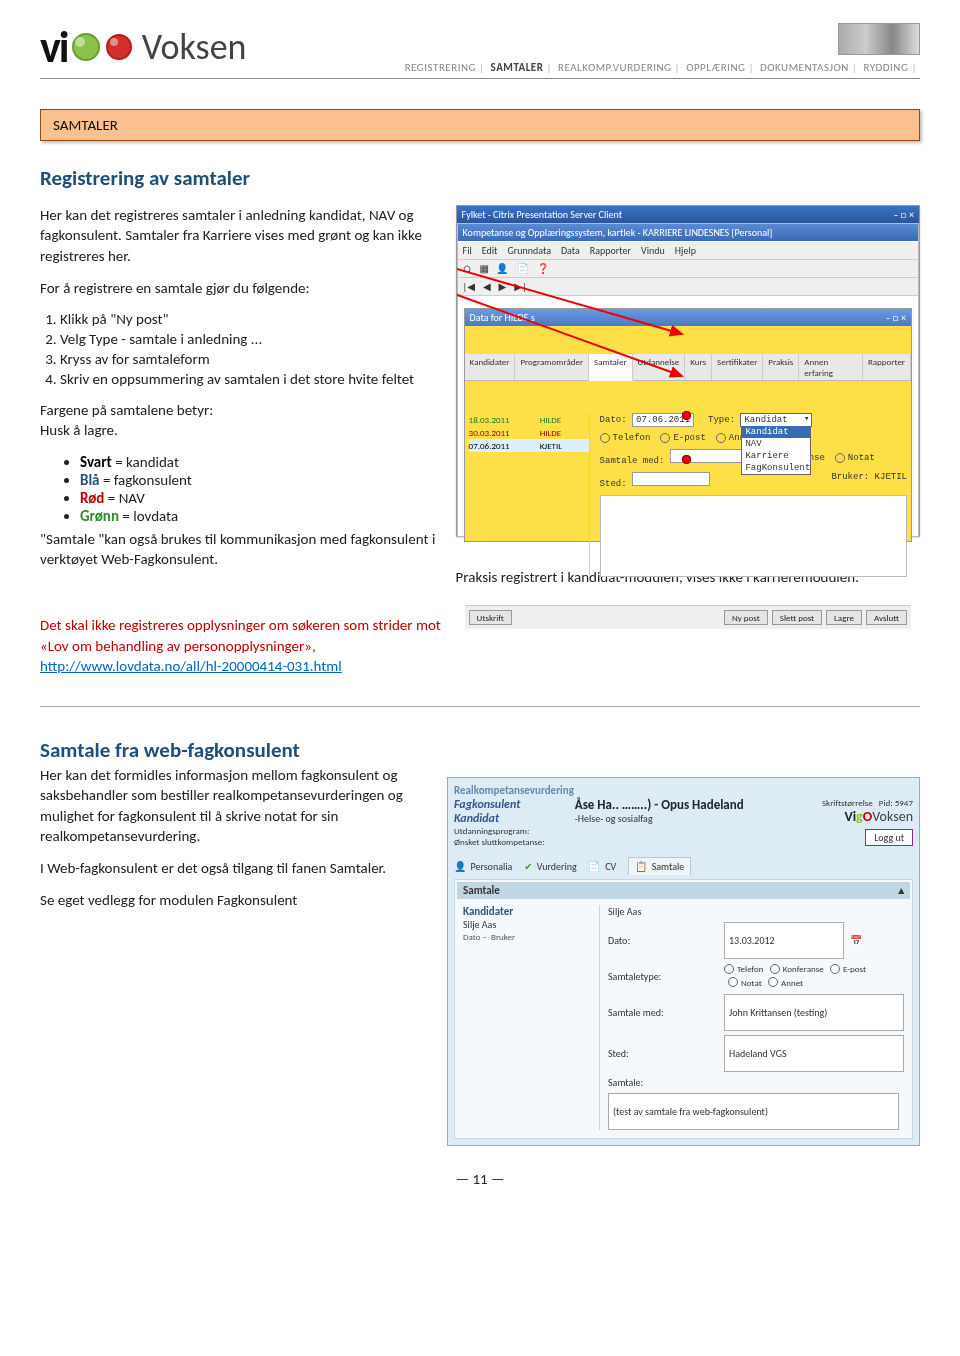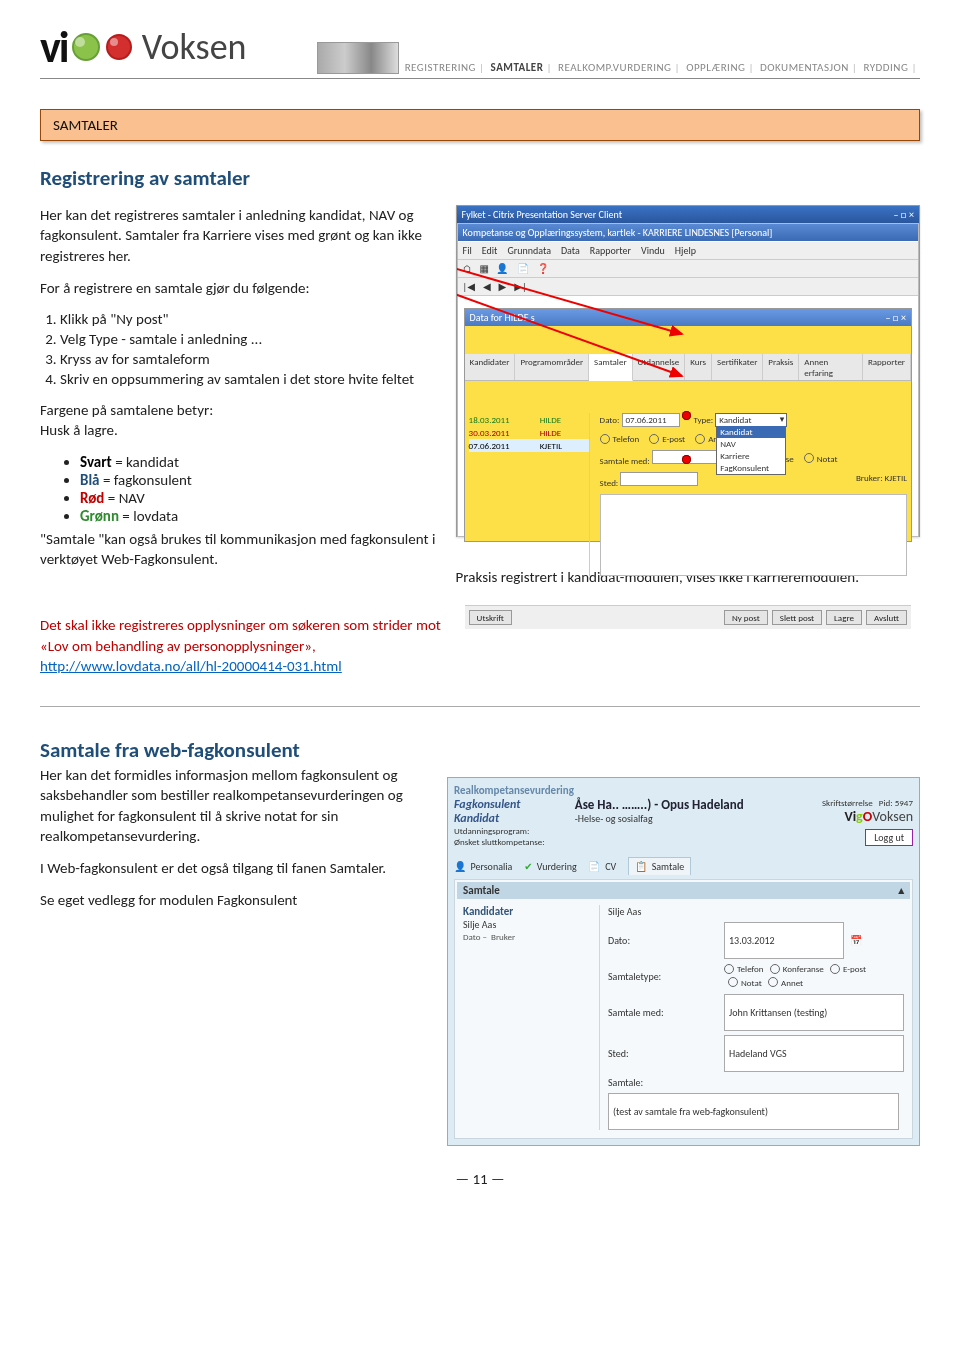--- a/index.html
+++ b/index.html
@@ -3,21 +3,21 @@
 <meta charset="utf-8">
 <style>
   html, body { margin: 0; padding: 0; font-family: Calibri, Arial, sans-serif; font-size: 15px; color: #222; background: #fff; width: 960px; }
   .page { width: 920px; margin: 0 auto; padding: 20px; box-sizing: border-box; position: relative; }
   .top-header { border-bottom: 1.5px solid #888; padding-bottom: 4px; display: flex; align-items: flex-end; justify-content: space-between; margin-bottom: 30px; }
   .logo { display: flex; align-items: center; gap: 2px; }
   .logo-vi { font-size: 44px; font-weight: 700; color: #111; letter-spacing: -2px; }
   .logo-g { display: inline-block; width: 32px; height: 32px; }
   .logo-o { display: inline-block; width: 30px; height: 30px; }
   .logo-voksen { font-size: 36px; font-weight: 400; color: #444; margin-left: 6px; }
-  .top-right { display: flex; flex-direction: row; align-items: flex-end; gap: 6px; }
+  .top-right { display: flex; flex-direction: column; align-items: flex-end; gap: 6px; }
   .people-img { width: 80px; height: 30px; background: linear-gradient(to right,#aaa,#ccc,#888,#ddd); border: 1px solid #999; }
   .breadcrumb { font-size: 11px; color: #888; letter-spacing: 0.5px; }
   .breadcrumb .sep { color: #bbb; margin: 0 3px; }
   .breadcrumb .active { color: #444; font-weight: 600; }
   .section-banner { background: #FAC08F; border: 1.2px solid #974806; box-shadow: 2px 2px 3px rgba(0,0,0,.25); padding: 6px 12px; margin-bottom: 24px; font-size: 15px; color: #111; }
   h2.subtitle { color: #1F4E79; font-size: 21px; margin: 0 0 14px 0; font-weight: 700; }
   .two-col { display: flex; gap: 20px; margin-bottom: 16px; }
   .left-col { width: 46%; }
   .right-col { width: 54%; }
   p { margin: 0 0 12px 0; line-height: 1.35; }
@@ -199,21 +199,21 @@
                   <div class="row-line red">
                       <span>30.03.2011</span>
                       <span>HILDE</span>
                     </div>
                   <div class="row-line black" style="background:#ddeeff;">
                       <span>07.06.2011</span>
                       <span>KJETIL</span>
                     </div>
                 </div>
                 <div style="flex:1;">
-                  <div class="form-area" style="flex-wrap:wrap; gap:6px 14px;">
+                  <div class="form-area" style="flex-wrap:wrap; gap:6px 14px;font-family:Liberation Mono, monospace;">
                     <span><label>Dato:</label> <span class="field">07.06.2011</span></span>
                     <span style="position:relative;"><label>Type:</label>
                       <span class="dropdown"><span>Kandidat</span>
                         <span class="drop-opts">
                           <div class="sel">Kandidat</div>
                           <div>NAV</div>
                           <div>Karriere</div>
                           <div>FagKonsulent</div>
                         </span>
                       </span>

